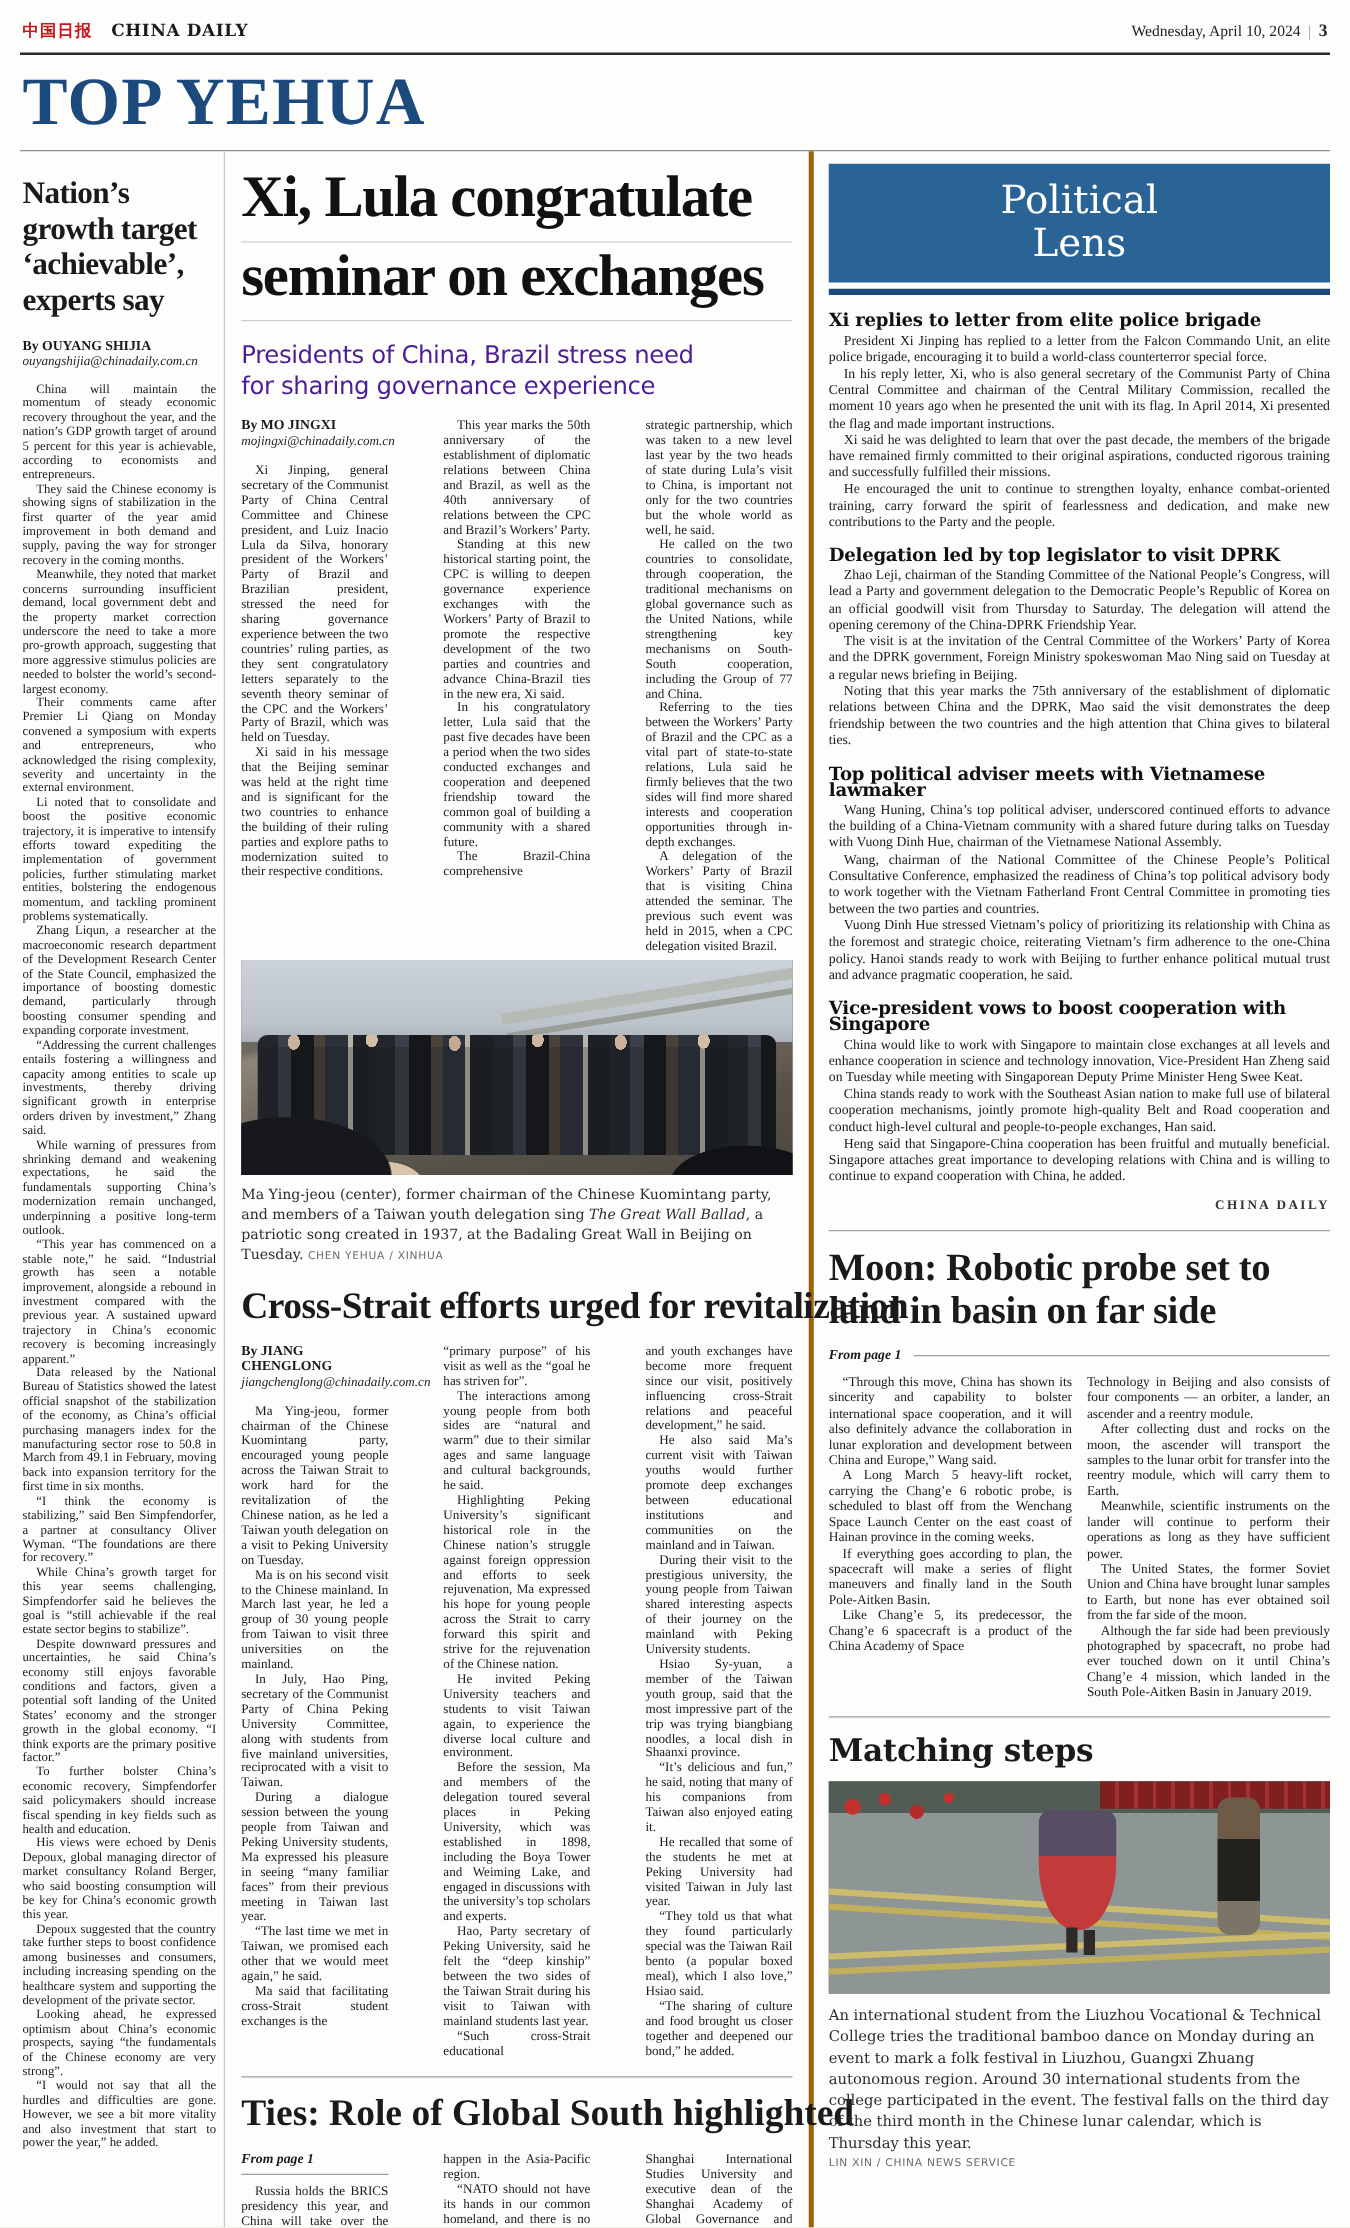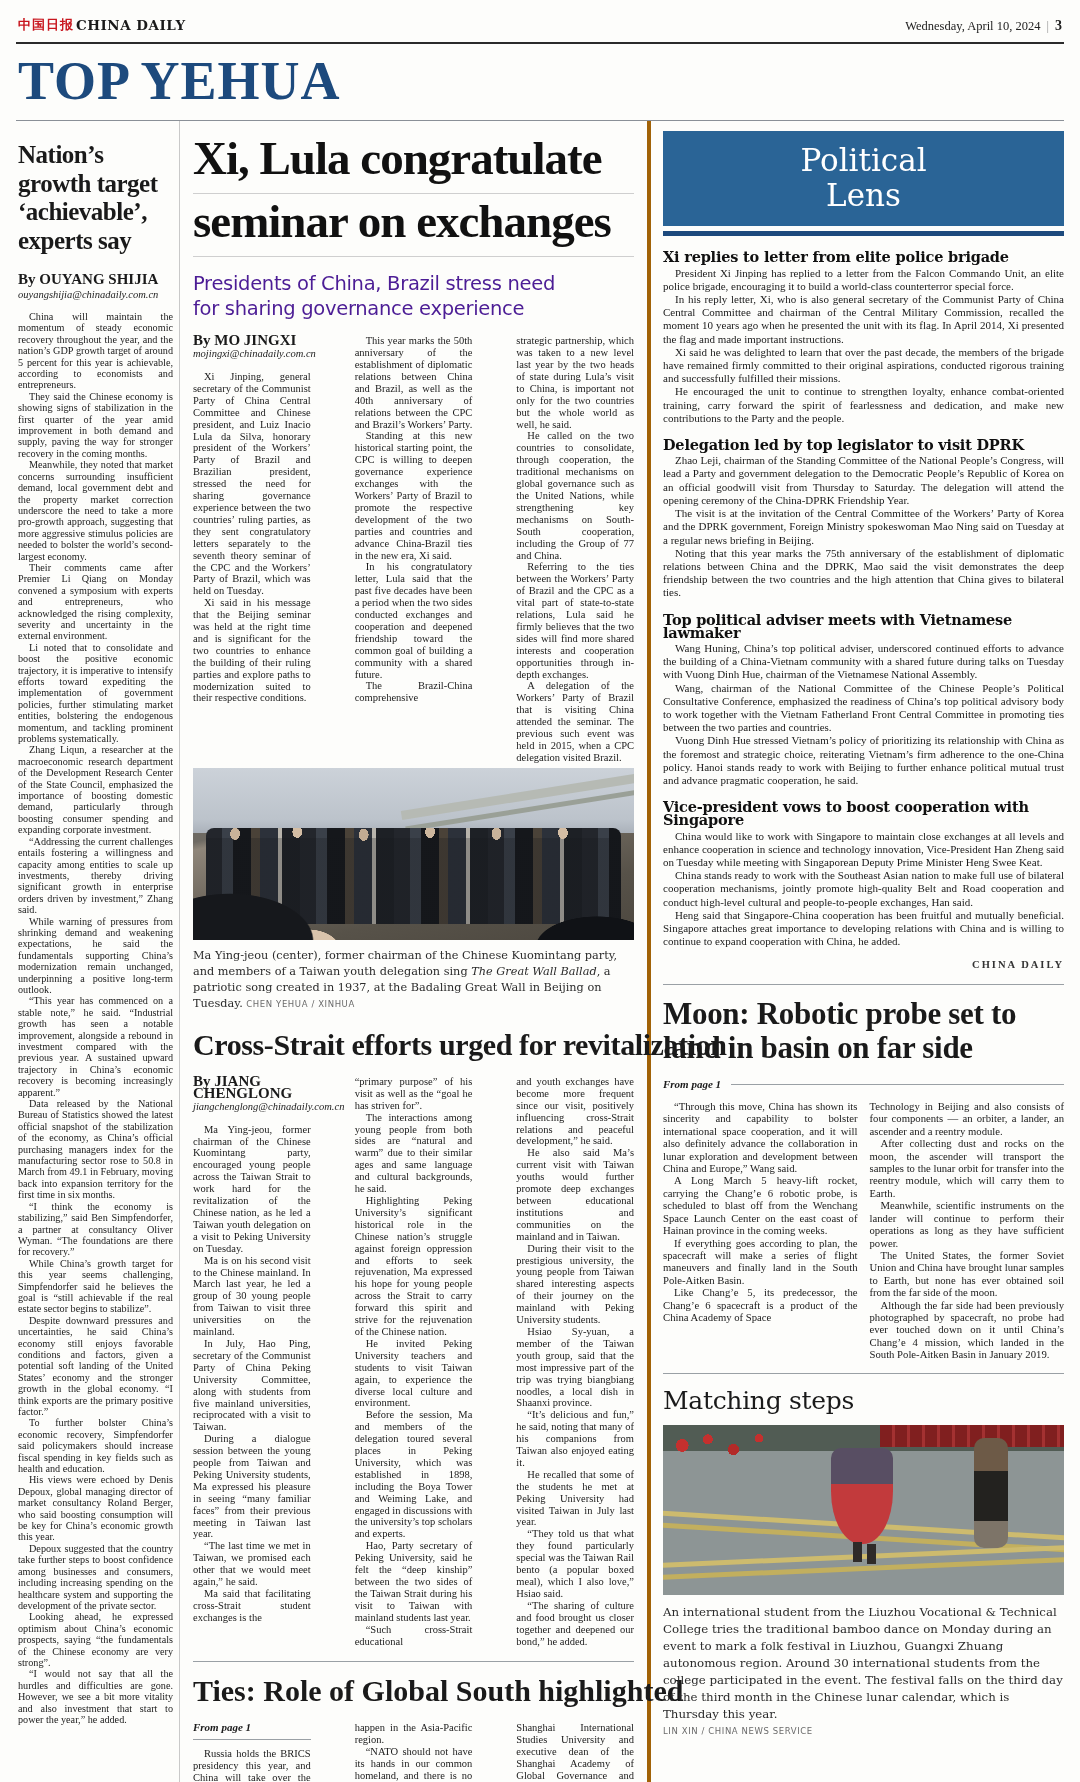--- a/index.html
+++ b/index.html
@@ -6,42 +6,42 @@
   html,body { background:#e9e9e6; }
   body { font-family:"Liberation Serif", serif; color:#1a1a1a; }
   .page {
     position:relative; width:1080px; height:1782px; margin:0 auto;
     background:#fdfdfb; overflow:hidden; padding:10px 16px 0 16px;
   }
 
   
   .masthead { display:flex; justify-content:space-between; align-items:flex-end;
     padding:6px 2px 8px 2px; border-bottom:2px solid #2b2b2b; }
-  .mast-left { display:flex; align-items:center; gap:2px; }
+  .mast-left { display:flex; align-items:center; gap:15px; }
   .logo-cn { color:#c8161e; font-weight:bold; font-size:13px; letter-spacing:1px; }
   .logo-en { font-family:"DejaVu Serif", serif; font-weight:bold; font-size:13.5px; letter-spacing:.5px; }
   .mast-right { font-size:12.5px; color:#222; }
   .mast-right .sep { color:#999; margin:0 6px; }
   .page-num { font-weight:bold; font-size:14px; }
 
   
   .section-banner { padding:10px 2px 12px 2px; border-bottom:1.5px solid #8a9097; }
   .section-title { font-family:"Liberation Serif", serif; font-weight:bold;
     font-size:54px; line-height:1; color:#1d4a7d; letter-spacing:1px; }
 
   
   .content { display:flex; align-items:stretch; }
   .zone-left  { width:163px; flex:0 0 163px; padding:12px 6px 0 2px; }
   .zone-center{ width:472px; flex:0 0 472px; border-left:1px solid #c9c9c9; border-right:4px solid #a16207;
                 padding:10px 13px 0 13px; }
   .zone-right { flex:1; padding:10px 0 0 12px; }
 
   
   .body-text p { margin:0; text-indent:11px; text-align:justify; }
-  .byline { font-weight:bold; font-size:15px; margin-bottom:1px; }
+  .byline { font-weight:bold; font-size:11px; margin-bottom:1px; }
   .email  { font-style:italic; font-size:10.5px; color:#222; margin-bottom:11px; }
   .cols { display:flex; gap:12px; }
   .col { flex:1; min-width:0; }
   .cont p:first-child { text-indent:0; }
   .hairline { border:0; border-top:1px solid #9aa0a5; }
 
   
   .nation-headline { font-family:"Liberation Serif", serif; font-weight:bold;
     font-size:25px; line-height:1.14; letter-spacing:-.5px; margin:8px 0 16px 0; }
   .nation-body { font-size:10.2px; line-height:11.4px; }
@@ -114,21 +114,21 @@
     font-size:10.5px; letter-spacing:2px; color:#333; margin-top:10px; }
 
   
   .moon-rule { margin:12px 0 0 0; }
   .moon-headline { font-family:"Liberation Serif", serif; font-size:31px; line-height:1.12;
     letter-spacing:-.3px; margin:12px 0 2px 0; }
   .moon-headline b { font-weight:bold; }
   .moon-body { font-size:10.7px; line-height:12.4px; }
 
   
-  .match-headline { font-family:"DejaVu Serif", serif; font-weight:normal; font-size:25px;
+  .match-headline { font-family:"DejaVu Serif", serif; font-weight:bold; font-size:25px;
     letter-spacing:-.3px; margin:12px 0 10px 0; }
   .photo2 { position:relative; width:100%; height:170px; overflow:hidden;
     background:linear-gradient(180deg, #515c54 0 15%, #8d9595 15% 100%);
     background-color:#8d9595; }
   .m-sign { position:absolute; right:0; top:0; width:46%; height:13%;
     background:repeating-linear-gradient(90deg, #801f1f 0 12px, #a33131 12px 15px); }
   .m-lanterns { position:absolute; left:0; top:0; width:40%; height:30%;
     background:
       radial-gradient(circle 9px at 12% 40%, #c4302e 70%, rgba(0,0,0,0) 71%),
       radial-gradient(circle 7px at 28% 28%, #c4302e 70%, rgba(0,0,0,0) 71%),

